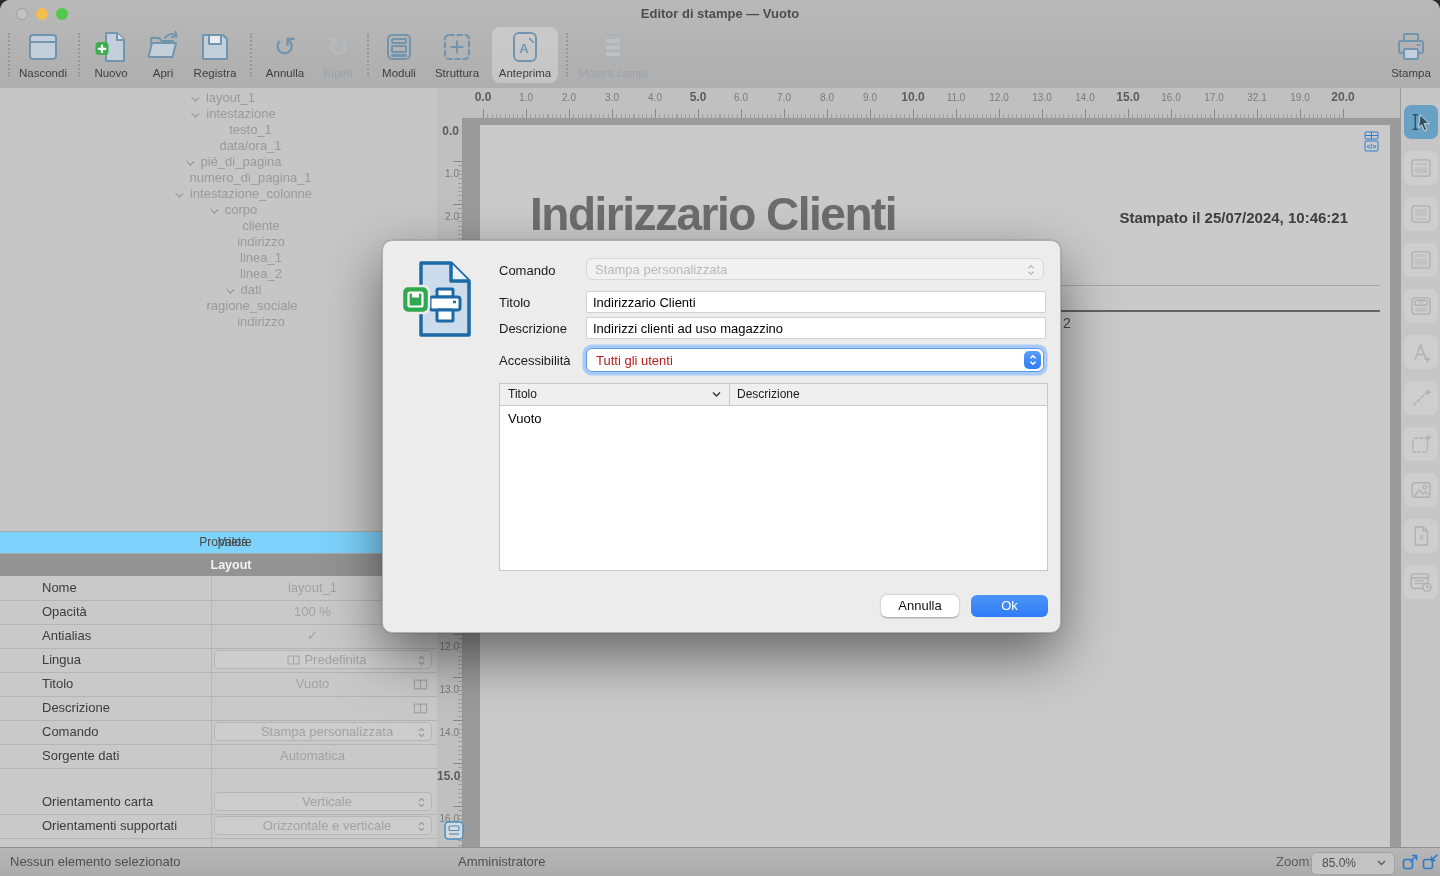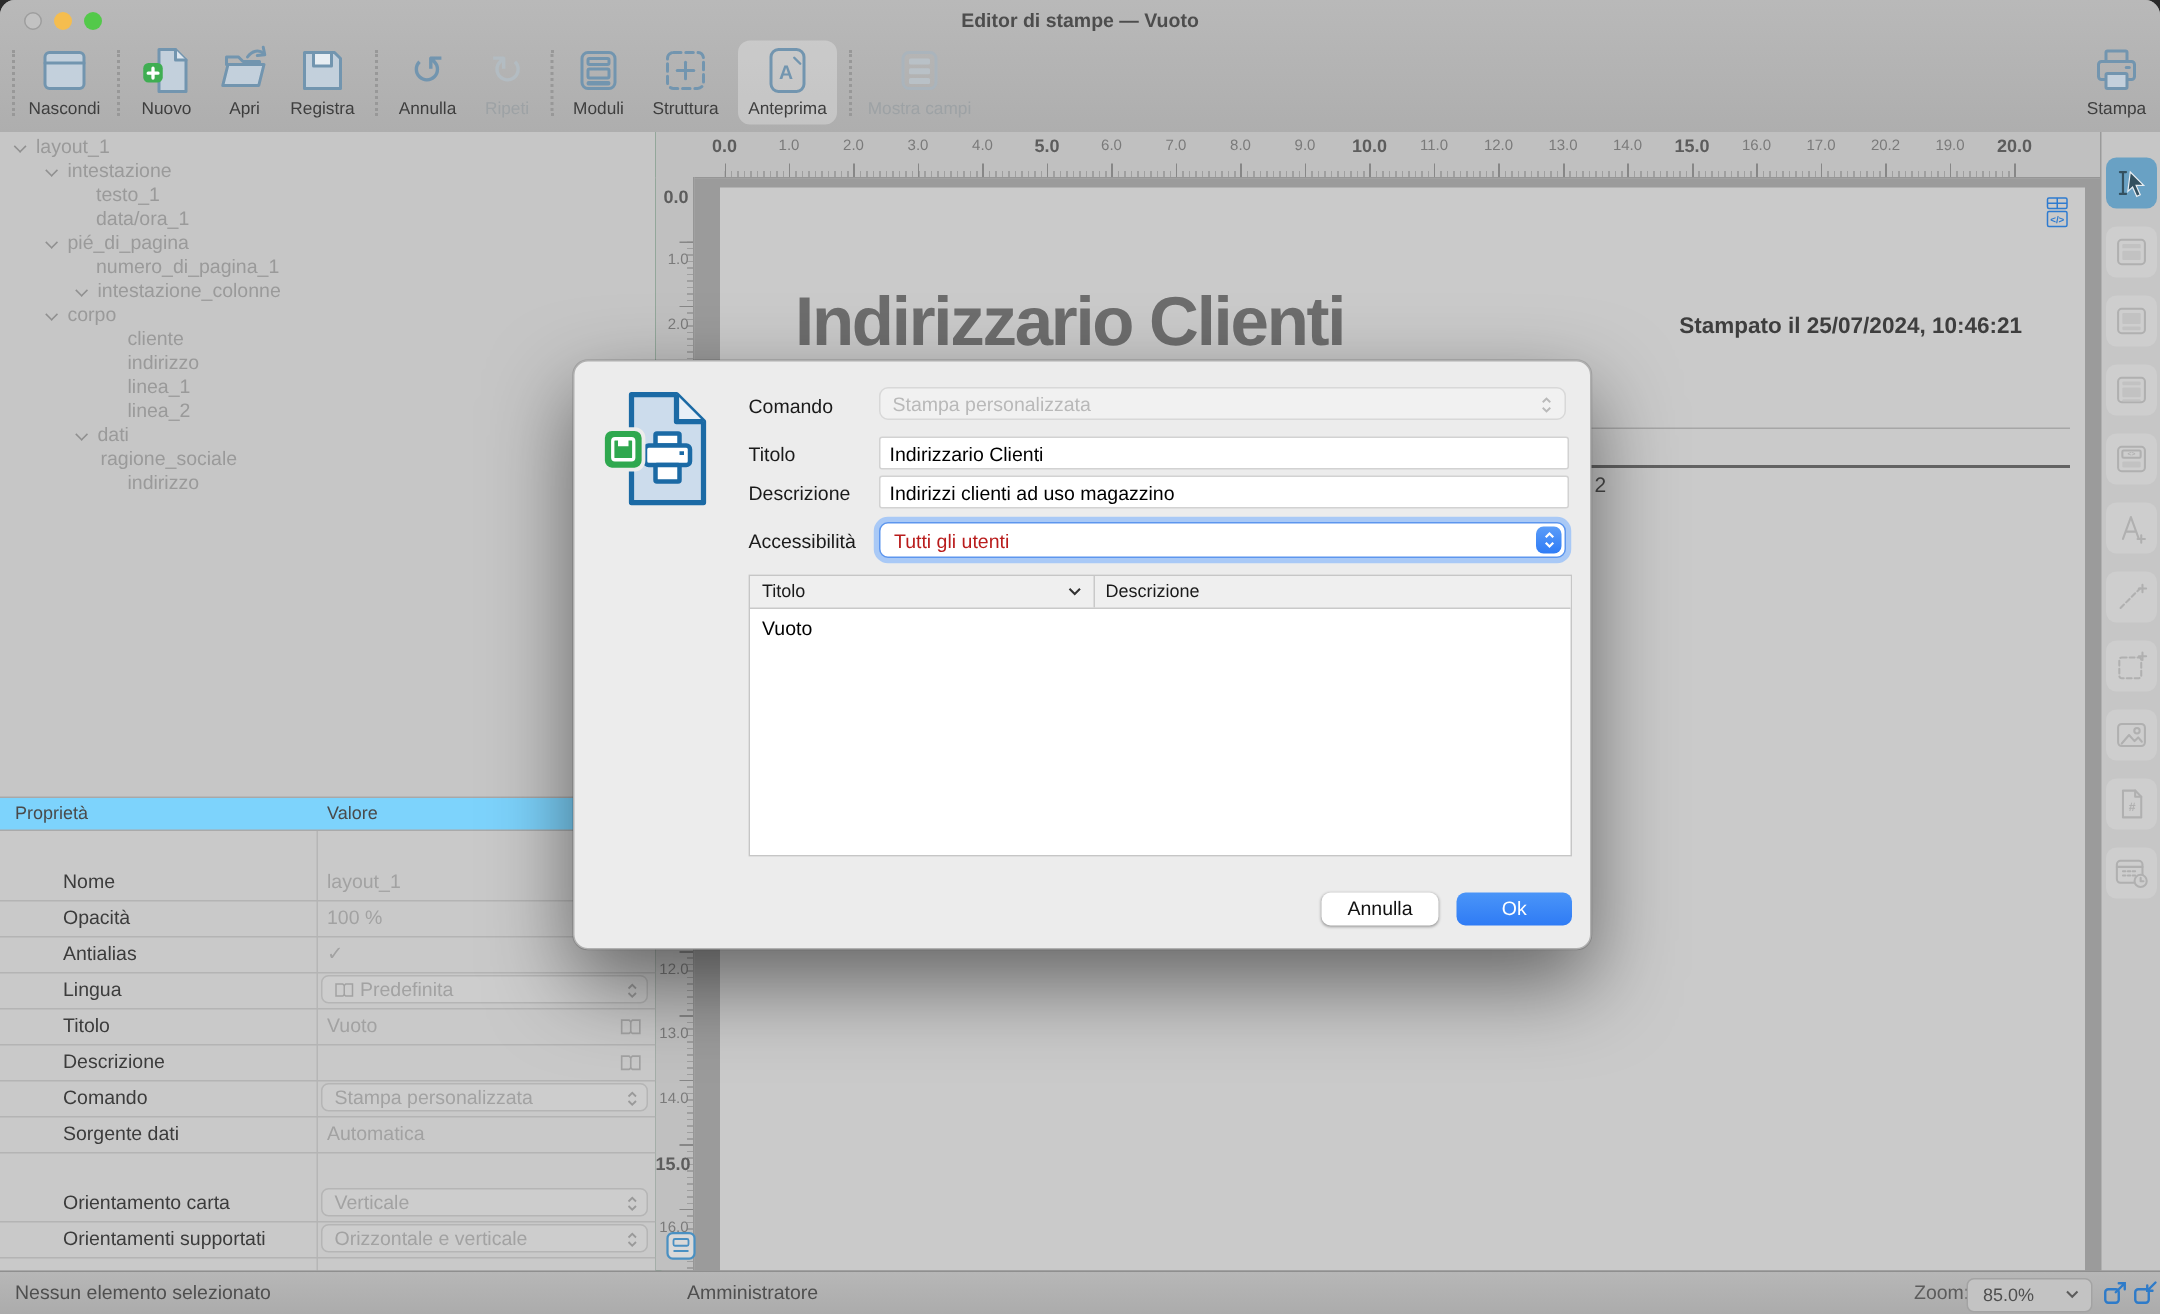--- a/index.html
+++ b/index.html
@@ -14,21 +14,21 @@
   .tbi .lab{font-size:11.5px;color:#3e3e3e;line-height:12px;}
   .tbi.dis .lab{color:#9da2a5;}
   .tbi.sel{background:rgba(255,255,255,.28);}
   .sep{position:absolute;top:33px;height:44px;width:0;border-left:2px dotted #989898;}
   svg.ic{stroke:#7295af;fill:none;stroke-width:2;stroke-linecap:round;stroke-linejoin:round;}
   svg.ic .fill{fill:#c3d0dc;}
   svg.icd{stroke:#aab4bc;fill:none;stroke-width:2;stroke-linecap:round;stroke-linejoin:round;}
   .uglyph{font-size:27px;color:#7295af;line-height:30px;}
   .uglyph.dim{color:#b3bcc2;}
   
-  .leftpanel{position:absolute;left:0;top:88px;width:437px;height:759px;background:#c6c6c6;border-right:4px solid #15803d;}
+  .leftpanel{position:absolute;left:0;top:88px;width:437px;height:759px;background:#c6c6c6;border-right:4px solid #15803d;text-align:center;}
   .tree{position:absolute;left:0;top:2px;right:0;height:442px;overflow:hidden;}
   .ti{height:16px;line-height:16px;font-size:13px;color:#9a9a9a;white-space:nowrap;}
   .chev{display:inline-block;width:5px;height:5px;border-right:1.6px solid #909090;border-bottom:1.6px solid #909090;transform:rotate(45deg) translateY(-2px);margin-right:9px;}
   .props{position:absolute;left:0;top:443px;right:0;bottom:0;background:#c9c9c9;border-top:1px solid #a8a8a8;}
   .pvline{position:absolute;left:211px;top:0;bottom:0;border-left:1px solid #b6b6b6;}
   .phead{position:absolute;left:0;right:0;top:0;height:21px;background:#7dd3fc;border-bottom:1px solid #aaa;font-size:12px;color:#4a4a4a;line-height:21px;}
   .psec{position:absolute;left:0;right:0;height:22px;background:#939393;color:#f2f2f2;font-weight:bold;font-size:12.5px;line-height:22px;z-index:2;}
   .psec span{margin-left:25px;}
   .prow{position:absolute;left:0;right:0;height:24px;border-bottom:1px solid #b4b4b4;font-size:13px;line-height:24px;}
   .pl{position:absolute;left:42px;color:#3c3c3c;}
@@ -225,20 +225,21 @@
       <div class="ti" style="padding-left:67px"><span>ragione_sociale</span></div>
       <div class="ti" style="padding-left:85px"><span>indirizzo</span></div>
     </div>
 
     <div class="props">
       <div class="pvline"></div>
       <div class="phead">
         <span style="margin-left:10px">Proprietà</span>
         <span style="position:absolute;left:218px">Valore</span>
       </div>
+      <div class="psec" style="top:22px"><span>Layout</span></div>
 
       <div class="prow" style="top:44px">
         <span class="pl">Nome</span>
           <span class="pv">layout_1</span>
       </div>
       <div class="prow" style="top:68px">
         <span class="pl">Opacità</span>
           <span class="pv">100 %</span>
       </div>
       <div class="prow" style="top:92px">
@@ -319,21 +320,21 @@
       <span class="rn" style="left:390px">8.0</span>
       <span class="rn" style="left:433px">9.0</span>
       <span class="rn maj" style="left:476px">10.0</span>
       <span class="rn" style="left:519px">11.0</span>
       <span class="rn" style="left:562px">12.0</span>
       <span class="rn" style="left:605px">13.0</span>
       <span class="rn" style="left:648px">14.0</span>
       <span class="rn maj" style="left:691px">15.0</span>
       <span class="rn" style="left:734px">16.0</span>
       <span class="rn" style="left:777px">17.0</span>
-      <span class="rn" style="left:820px">20.2</span>
+      <span class="rn" style="left:820px">32.1</span>
       <span class="rn" style="left:863px">19.0</span>
       <span class="rn maj" style="left:906px">20.0</span>
     </div>
     <div class="vruler">
       <span class="rv maj" style="top:7px">0.0</span>
       <span class="rv" style="top:50px">1.0</span>
       <span class="rv" style="top:93px">2.0</span>
       <span class="rv" style="top:136px">3.0</span>
       <span class="rv" style="top:179px">4.0</span>
       <span class="rv maj" style="top:222px">5.0</span>

